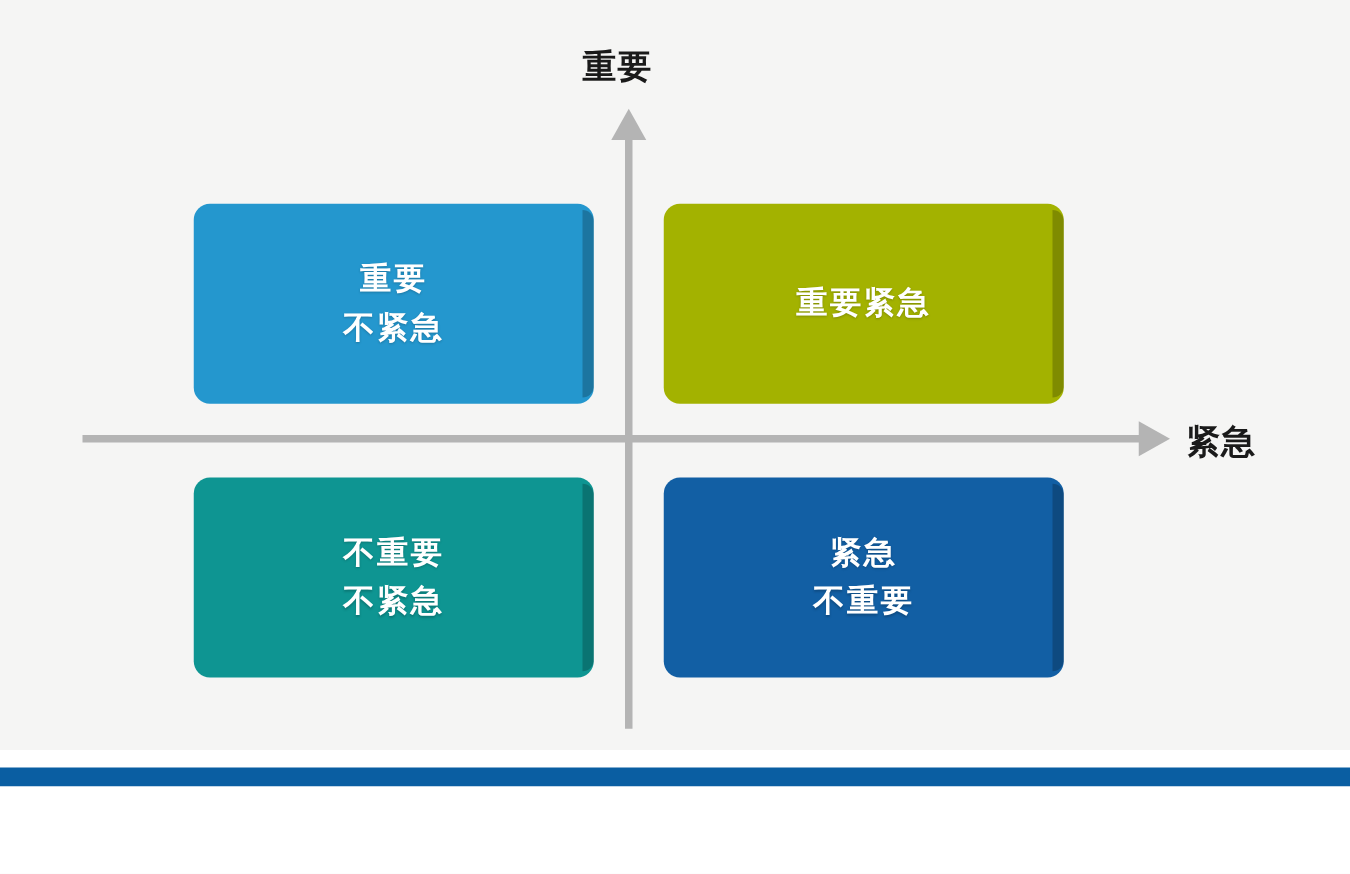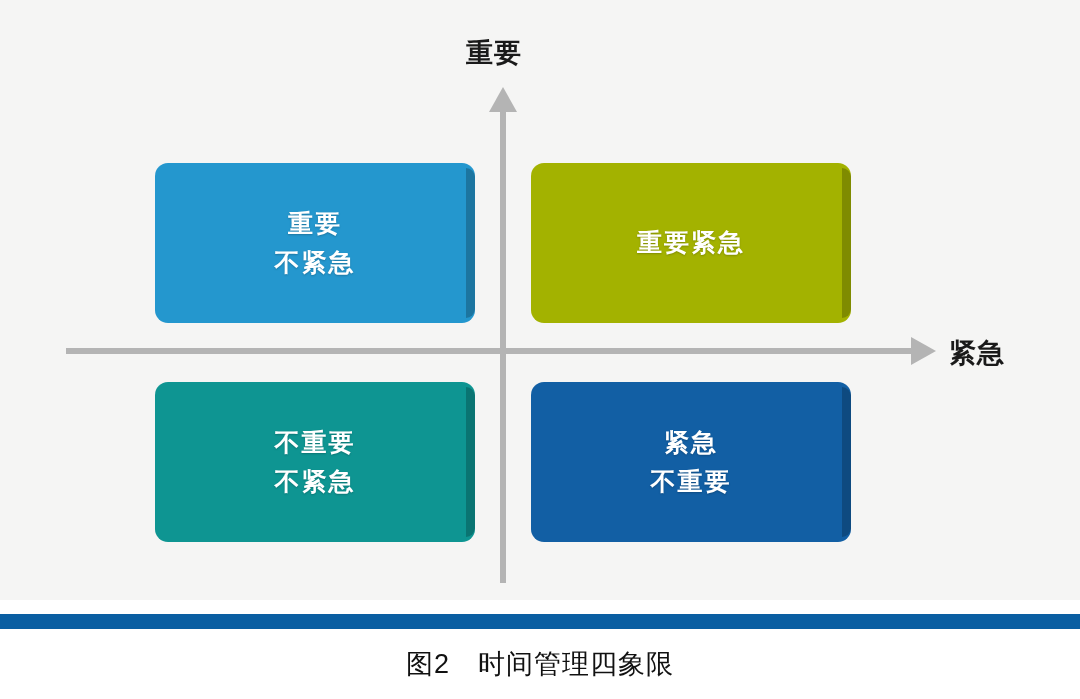--- a/index.html
+++ b/index.html
@@ -195,17 +195,14 @@
     <span class="q-line">不紧急</span>
   </div>
 
   <div id="quadrant-urgent-not-important" class="quadrant">
     <span class="q-line">紧急</span>
     <span class="q-line">不重要</span>
   </div>
 
   <div id="footer-rule"></div>
 
-  <div id="caption-area">
-    <span id="figure-caption">图2　时间管理四象限</span>
-  </div>
 
 </div>
 
 </body></html>

